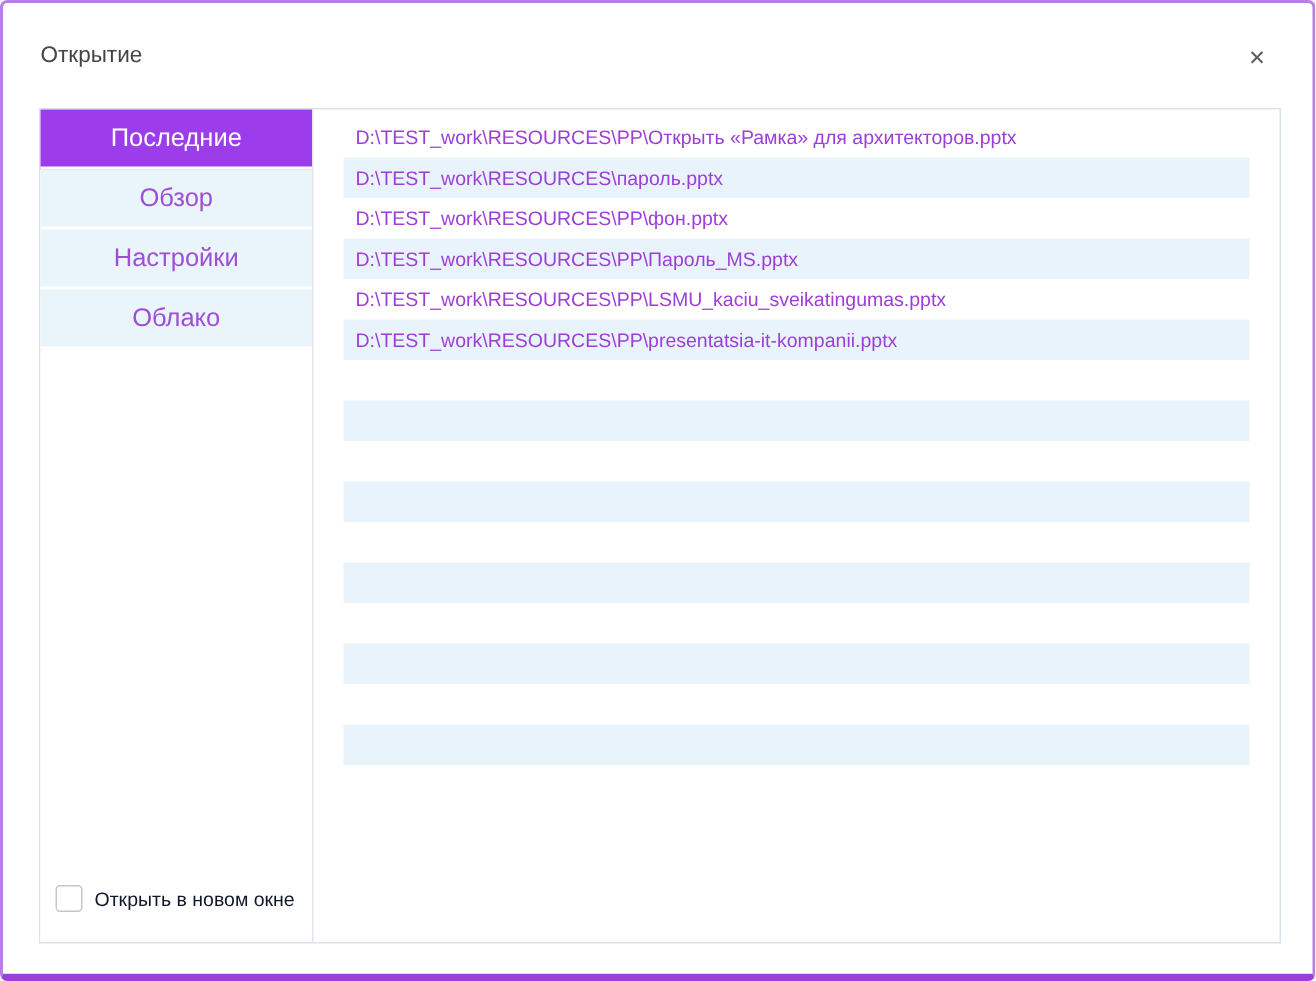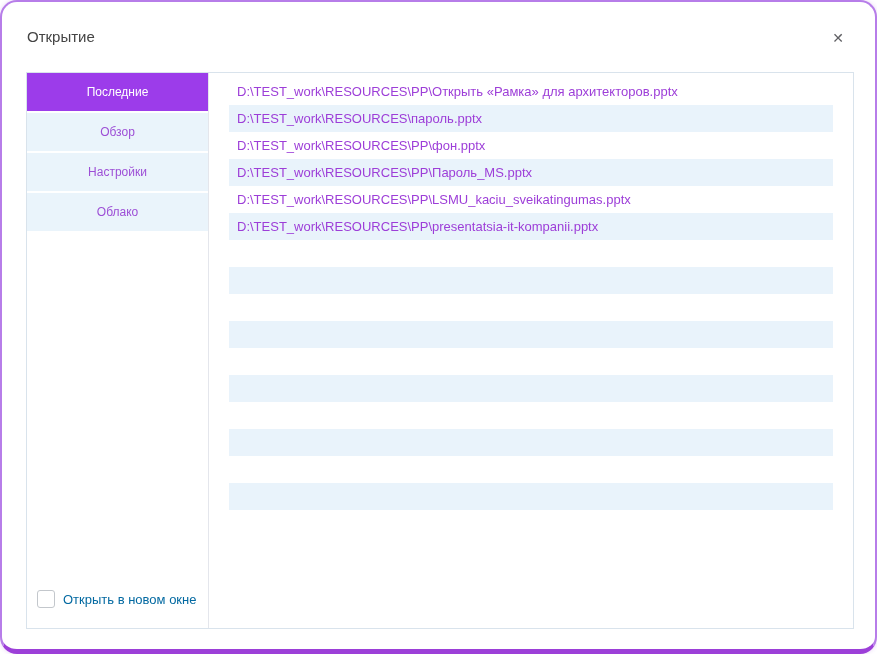--- a/index.html
+++ b/index.html
@@ -7,21 +7,21 @@
     background: #ffffff;
     font-family: "Liberation Sans", "DejaVu Sans", sans-serif;
   }
   .dialog {
     position: relative;
     width: 877px;
     height: 654px;
     background: #ffffff;
     border: 2px solid #b77de9;
     border-bottom: 5px solid #9c3fd8;
-    border-radius: 17px;
+    border-radius: 5px;
     overflow: hidden;
     box-shadow: 0 0 4px rgba(160, 80, 220, 0.25);
   }
   .title {
     position: absolute;
     left: 25px;
     top: 26px;
     font-size: 15px;
     color: #444444;
   }
@@ -56,21 +56,21 @@
     background: #ffffff;
     flex: none;
   }
   .tab {
     height: 40px;
     display: flex;
     align-items: center;
     justify-content: center;
     background: #eaf4fb;
     border-bottom: 2px solid #ffffff;
-    font-size: 12px;
+    font-size: 17px;
     color: #9d4fd6;
     cursor: pointer;
   }
   .tab.active {
     background: #9c3cea;
     color: #ffffff;
     border-bottom-color: #ffffff;
   }
   .checkbox-row {
     position: absolute;
@@ -84,21 +84,21 @@
     height: 18px;
     border: 1px solid #c3c7cc;
     border-radius: 3px;
     background: #ffffff;
     cursor: pointer;
     flex: none;
   }
   .checkbox-label {
     margin-left: 8px;
     font-size: 13px;
-    color: #0369a1;
+    color: #0f172a;
     white-space: nowrap;
   }
   .list {
     flex: 1;
     padding: 5px 20px 0 20px;
     overflow: hidden;
   }
   .row {
     height: 27px;
     line-height: 27px;

